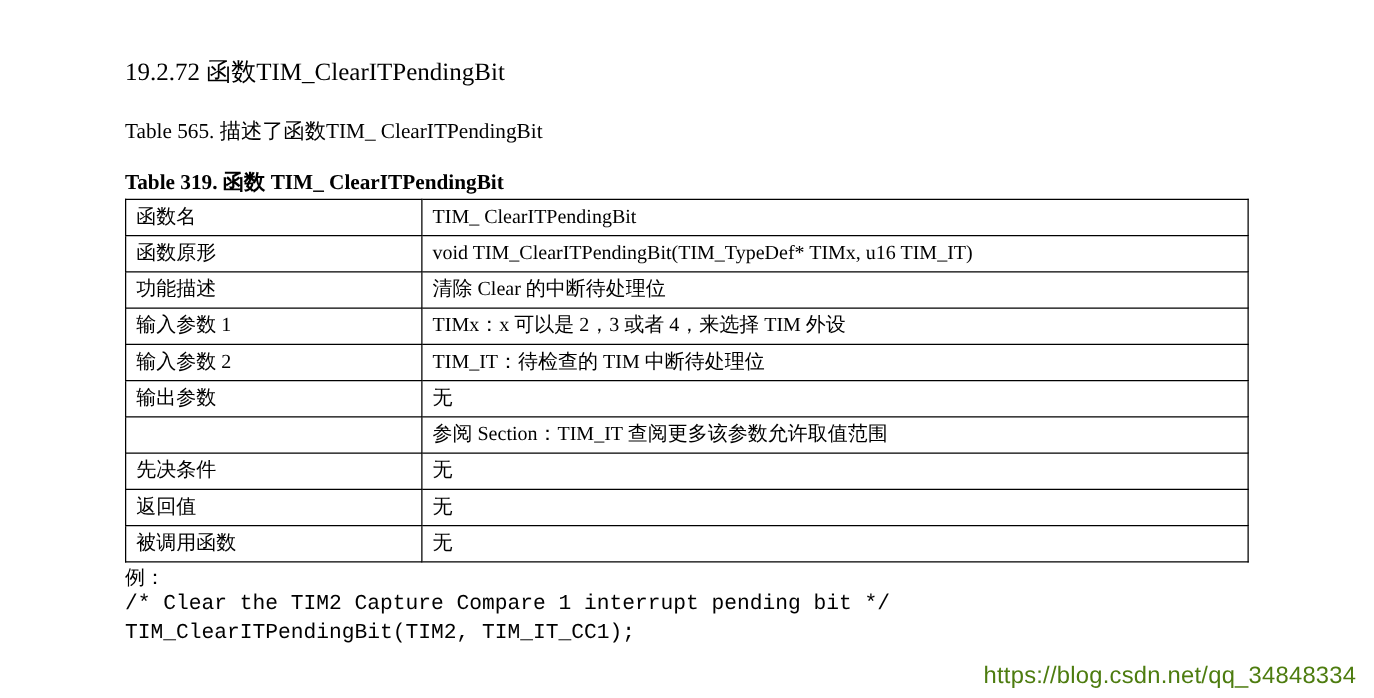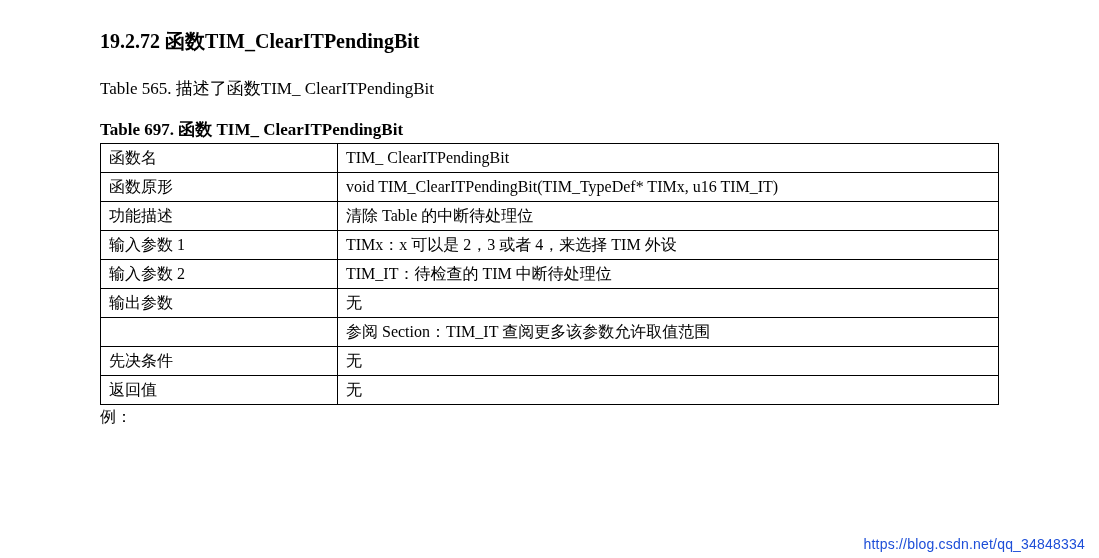--- a/index.html
+++ b/index.html
@@ -9,24 +9,24 @@
       background: #fff;
       color: #000;
       width: 1099px;
       height: 558px;
       position: relative;
     }
     .content {
       padding: 20px 100px 20px 100px;
     }
     .section-title {
-      font-weight: bold;
+      font-weight: normal;
       font-size: 20px;
       margin-bottom: 22px;
-      margin-top: 8px;
+      margin-top: 24px;
     }
     .description {
       font-size: 17px;
       margin-bottom: 18px;
     }
     .table-caption {
       font-weight: bold;
       font-size: 17px;
       margin-bottom: 2px;
     }
@@ -52,54 +52,54 @@
     .code {
       font-family: "Courier New", monospace;
       font-size: 17px;
       white-space: pre;
       line-height: 1.35;
     }
     .watermark {
       position: absolute;
       right: 14px;
       bottom: 6px;
-      font-size: 14px;
-      color: #1d4ed8;
+      font-size: 19px;
+      color: #4d7c0f;
       font-family: sans-serif;
       letter-spacing: 0.2px;
     }
   </style>
 </head>
 <body>
 
 <div class="content">
 
   <div class="section-title">
     <span>19.2.72</span>
     <span> </span>
     <span>函数TIM_ClearITPendingBit</span>
   </div>
 
   <div class="description">Table 565.  描述了函数TIM_ ClearITPendingBit</div>
 
-  <div class="table-caption">Table 697.  函数 TIM_ ClearITPendingBit</div>
+  <div class="table-caption">Table 319.  函数 TIM_ ClearITPendingBit</div>
 
   <table class="func">
     <tbody>
         <tr>
       <td class="label">函数名</td>
       <td>TIM_ ClearITPendingBit</td>
     </tr>
     <tr>
       <td class="label">函数原形</td>
       <td>void TIM_ClearITPendingBit(TIM_TypeDef* TIMx, u16 TIM_IT)</td>
     </tr>
     <tr>
       <td class="label">功能描述</td>
-      <td>清除 Table 的中断待处理位</td>
+      <td>清除 Clear 的中断待处理位</td>
     </tr>
     <tr>
       <td class="label">输入参数 1</td>
       <td>TIMx：x 可以是 2，3 或者 4，来选择 TIM 外设</td>
     </tr>
     <tr>
       <td class="label">输入参数 2</td>
       <td>TIM_IT：待检查的 TIM 中断待处理位</td>
     </tr>
     <tr>
@@ -111,20 +111,26 @@
       <td>参阅 Section：TIM_IT 查阅更多该参数允许取值范围</td>
     </tr>
     <tr>
       <td class="label">先决条件</td>
       <td>无</td>
     </tr>
     <tr>
       <td class="label">返回值</td>
       <td>无</td>
     </tr>
+    <tr>
+      <td class="label">被调用函数</td>
+      <td>无</td>
+    </tr>
   </tbody>
     </table>
 
   <div class="example-label">例：</div>
+  <div class="code"><span>/* Clear the TIM2 Capture Compare 1 interrupt pending bit */</span>
+<span>TIM_ClearITPendingBit(TIM2, TIM_IT_CC1);</span></div>
 
 </div>
 
 <div class="watermark">https://blog.csdn.net/qq_34848334</div>
 
 </body></html>

